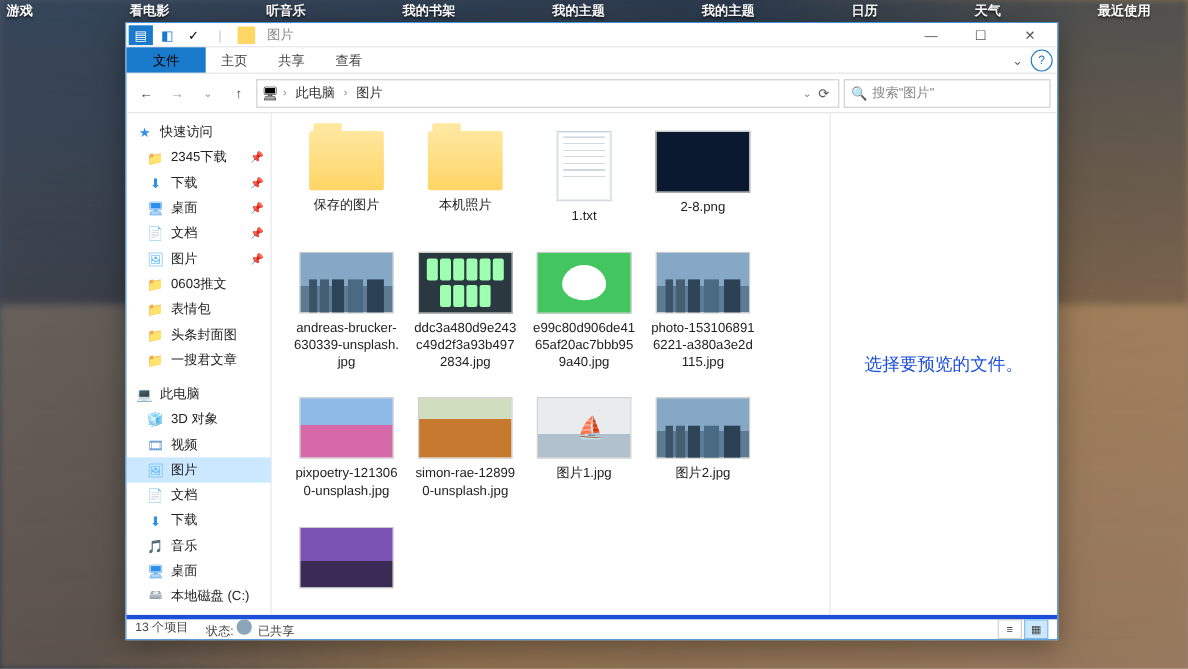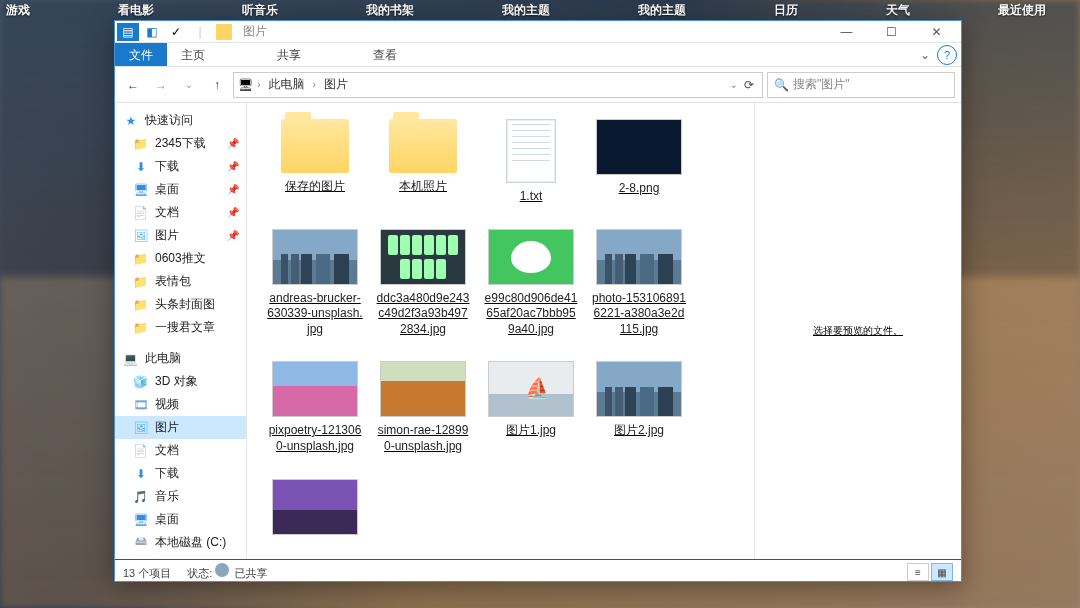--- a/index.html
+++ b/index.html
@@ -44,21 +44,21 @@
 }
 .tab-icon-folder { width:16px; height:16px; background:#ffd564; border-radius:1px; }
 .titlebar-title { margin-left: 8px; color: #888; font-size: 12px; }
 .window-controls { margin-left: auto; display: flex; }
 .win-btn { width: 45px; height: 22px; display:flex; align-items:center; justify-content:center; color:#555; }
 .ribbon {
   height: 24px; display:flex; align-items:stretch;
   border-bottom:1px solid #e1e1e1;
 }
 .ribbon-file {
-  background:#1979ca; color:#ffffff; padding: 4px 14px; font-size:12px;
+  background:#1979ca; color:#000000; padding: 4px 24px; font-size:12px;
 }
 .ribbon-tab { padding:4px 14px; color:#444; font-size:12px; }
 .ribbon-right { margin-left:auto; display:flex; align-items:center; padding-right:4px; gap:2px; }
 .chev-btn { width:20px; height:20px; display:flex; align-items:center; justify-content:center; color:#666; }
 .help-btn { width:20px; height:20px; border:1px solid #1979ca; border-radius:50%; color:#1979ca; display:flex; align-items:center; justify-content:center; font-size:11px; }
 .addressbar {
   height: 36px; display:flex; align-items:center; padding: 4px 6px; gap:4px;
   border-bottom:1px solid #e1e1e1;
 }
 .nav-btn { width:24px; height:24px; display:flex; align-items:center; justify-content:center; color:#999; }
@@ -84,21 +84,21 @@
   white-space:nowrap;
 }
 .side-item.header { padding-left:8px; font-weight:400; }
 .side-item.selected { background:#cce8ff; }
 .pin { margin-left:auto; color:#7a7a7a; font-size:10px; }
 .side-icon { width:16px; height:16px; flex-shrink:0; display:flex; align-items:center; justify-content:center; }
 .ic-star { color:#2f8fe8; } .ic-folder{color:#ffcf4b;} .ic-dl{color:#2f8fe8;}
 .ic-desk{color:#2f8fe8;} .ic-doc{color:#2f8fe8;} .ic-pic{color:#4fb0ff;}
 .ic-pc{color:#4a8bc9;} .ic-3d{color:#45a0d8;} .ic-vid{color:#4a8bc9;}
 .ic-mus{color:#4a8bc9;} .ic-disk{color:#9aa6b2;}
-.main-pane { flex:1; display:flex; min-width:0;text-decoration:underline; }
+.main-pane { flex:1; display:flex; min-width:0; }
 .files-area {
   flex:1; overflow:auto; padding:16px 8px 4px 20px;
   display:flex; flex-wrap:wrap; align-content:flex-start; gap:24px 12px;
   border-right:1px solid #e5e5e5;
 }
 .file-item {
   width:96px; display:flex; flex-direction:column; align-items:center; text-align:center;
 }
 .thumb {
   width:80px; height:64px; display:flex; align-items:center; justify-content:center;
@@ -126,24 +126,24 @@
 .thumb.img.phones { background:#2a3940; display:flex; flex-wrap:wrap; gap:2px; padding:4px; }
 .thumb.img.phones span { width:10px; height:20px; background:#9effb0; border-radius:2px; }
 .thumb.img.wechat { background:#43c560; display:flex; align-items:center; justify-content:center; }
 .thumb.img.wechat span { width:40px; height:32px; background:#fff; border-radius:50% 50% 50% 50% / 55% 55% 45% 45%; }
 .thumb.img.flowers { background:linear-gradient(180deg,#8eb9e6 0 45%, #d66aa8 45% 100%); }
 .thumb.img.trees { background:linear-gradient(180deg,#d0ddbe 0 35%, #c77a2f 35% 100%); }
 .thumb.img.ship { background:linear-gradient(180deg,#e8ecef 0 60%, #b0c0cc 60% 100%); position:relative; }
 .thumb.img.ship::after { content:"⛵"; position:absolute; top:14px; left:36px; font-size:20px; color:#333; }
 .thumb.img.purple { background:linear-gradient(180deg,#7952b3 0 55%, #3a2a55 55% 100%); }
 .file-label { font-size:12px; color:#222; line-height:1.3; word-break:break-all; }
-.preview-pane { width:206px; display:flex; align-items:center; justify-content:center; color:#000000; font-size:10px; }
+.preview-pane { width:206px; display:flex; align-items:center; justify-content:center; color:#1d4ed8; font-size:16px; }
 .statusbar {
-  height:22px; border-top:1px solid #1d4ed8;
-  display:flex; align-items:flex-end; padding:0 8px; font-size:11px; color:#444; gap:16px;
+  height:22px; border-top:4px solid #1d4ed8;
+  display:flex; align-items:flex-start; padding:0 8px; font-size:11px; color:#444; gap:16px;
 }
 .statusbar .right { margin-left:auto; display:flex; gap:2px; }
 .view-btn { width:22px; height:18px; border:1px solid #ccc; display:flex; align-items:center; justify-content:center; font-size:10px; }
 .view-btn.active { background:#cce8ff; border-color:#7cb8ea; }
 .status-icon { width:14px; height:14px; display:inline-block; background:#8aa6b8; border-radius:50%; margin-right:2px; }
 </style>
 </head>
 <body>
 
 <div class="desktop-bg"></div>
@@ -175,21 +175,21 @@
     <div class="titlebar-title">图片</div>
     <div class="window-controls">
       <div class="win-btn">—</div>
       <div class="win-btn">☐</div>
       <div class="win-btn">✕</div>
     </div>
   </div>
 
   <div class="ribbon">
     <div class="ribbon-file">文件</div>
-    <div id="ribbon-tabs" style="display:flex;gap:44px;">
+    <div id="ribbon-tabs" style="display:flex;">
         <div class="ribbon-tab">主页</div>
         <div class="ribbon-tab">共享</div>
         <div class="ribbon-tab">查看</div>
       </div>
     <div class="ribbon-right">
       <div class="chev-btn">⌄</div>
       <div class="help-btn">?</div>
     </div>
   </div>
 

